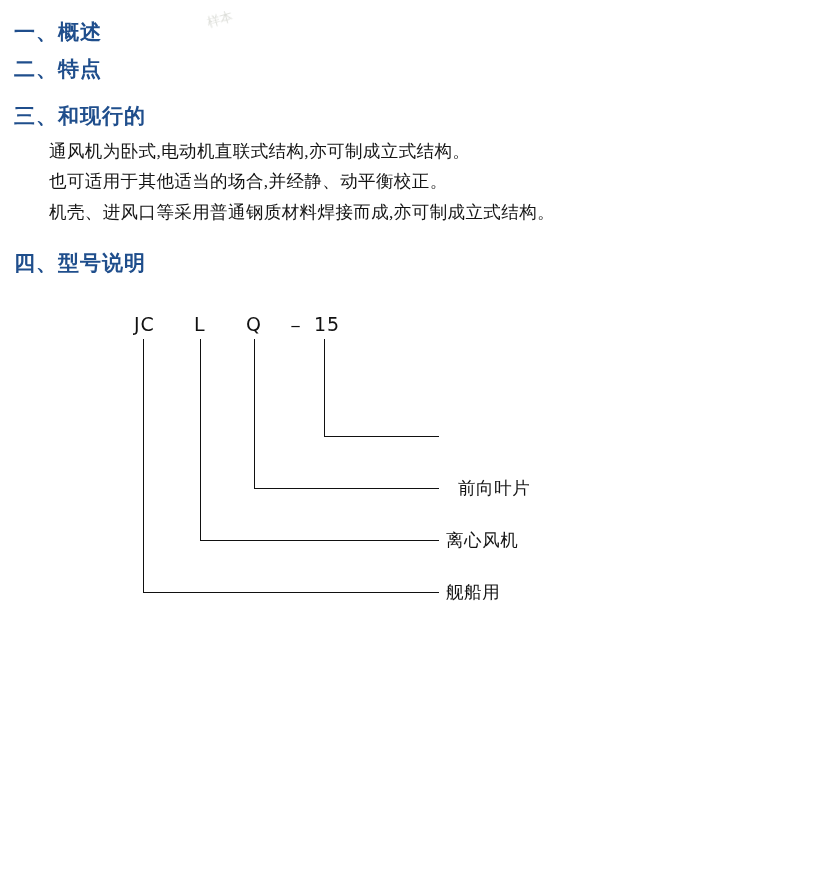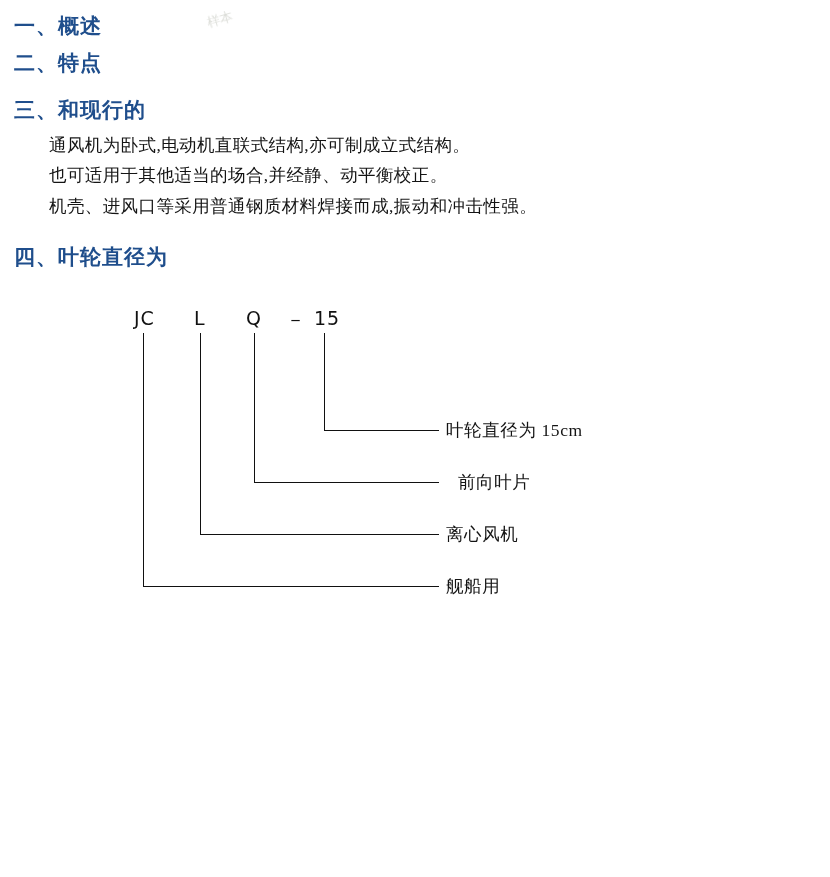--- a/index.html
+++ b/index.html
@@ -28,21 +28,21 @@
     font-size: 21px;
     font-weight: bold;
     letter-spacing: 1px;
     margin: 0;
     padding: 0;
     line-height: 1.2;
   }
   .heading-block {
     margin: 0 0 6px 0;
   }
-  .h-overview { margin-top: 4px; }
+  .h-overview { margin-top: 10px; }
   .h-features { margin-top: 12px; }
   .h-structure { margin-top: 22px; }
   .h-model { margin-top: 24px; }
 
   p.body-text {
     font-size: 17.5px;
     line-height: 1.75;
     margin: 0;
     text-indent: 2em;
     letter-spacing: 0.4px;
@@ -113,36 +113,35 @@
 
   <div class="heading-block h-features">
     <h2 class="section-heading">二、特点</h2>
   </div>
 
   <div class="heading-block h-structure">
     <h2 class="section-heading">三、和现行的</h2>
   </div>
   <p class="body-text p-gap-sm">通风机为卧式,电动机直联式结构,亦可制成立式结构。</p>
   <p class="body-text p-gap">也可适用于其他适当的场合,并经静、动平衡校正。</p>
-  <p class="body-text p-gap">机壳、进风口等采用普通钢质材料焊接而成,振动和冲击性强。</p>
+  <p class="body-text p-gap">机壳、进风口等采用普通钢质材料焊接而成,亦可制成立式结构。</p>
 
   <div class="heading-block h-model">
-    <h2 class="section-heading">四、叶轮直径为</h2>
+    <h2 class="section-heading">四、型号说明</h2>
   </div>
 
   <div class="diagram">
 
     <div class="code-char" style="left:120px; top:0px;">JC</div>
     <div class="code-char" style="left:180px; top:0px;">L</div>
     <div class="code-char" style="left:232px; top:0px;">Q</div>
     <div class="code-char" style="left:272px; top:0px;">－</div>
     <div class="code-char" style="left:300px; top:0px;">15</div>
 
     <div class="corner" style="left:310px; top:26px; width:115px; height:98px;"></div>
-    <div class="callout" style="left:432px; top:111px;">叶轮直径为 15cm</div>
 
     <div class="corner" style="left:240px; top:26px; width:185px; height:150px;"></div>
     <div class="callout" style="left:444px; top:163px;">前向叶片</div>
 
     <div class="corner" style="left:186px; top:26px; width:239px; height:202px;"></div>
     <div class="callout" style="left:432px; top:215px;">离心风机</div>
 
     <div class="corner" style="left:129px; top:26px; width:296px; height:254px;"></div>
     <div class="callout" style="left:432px; top:267px;">舰船用</div>
 

